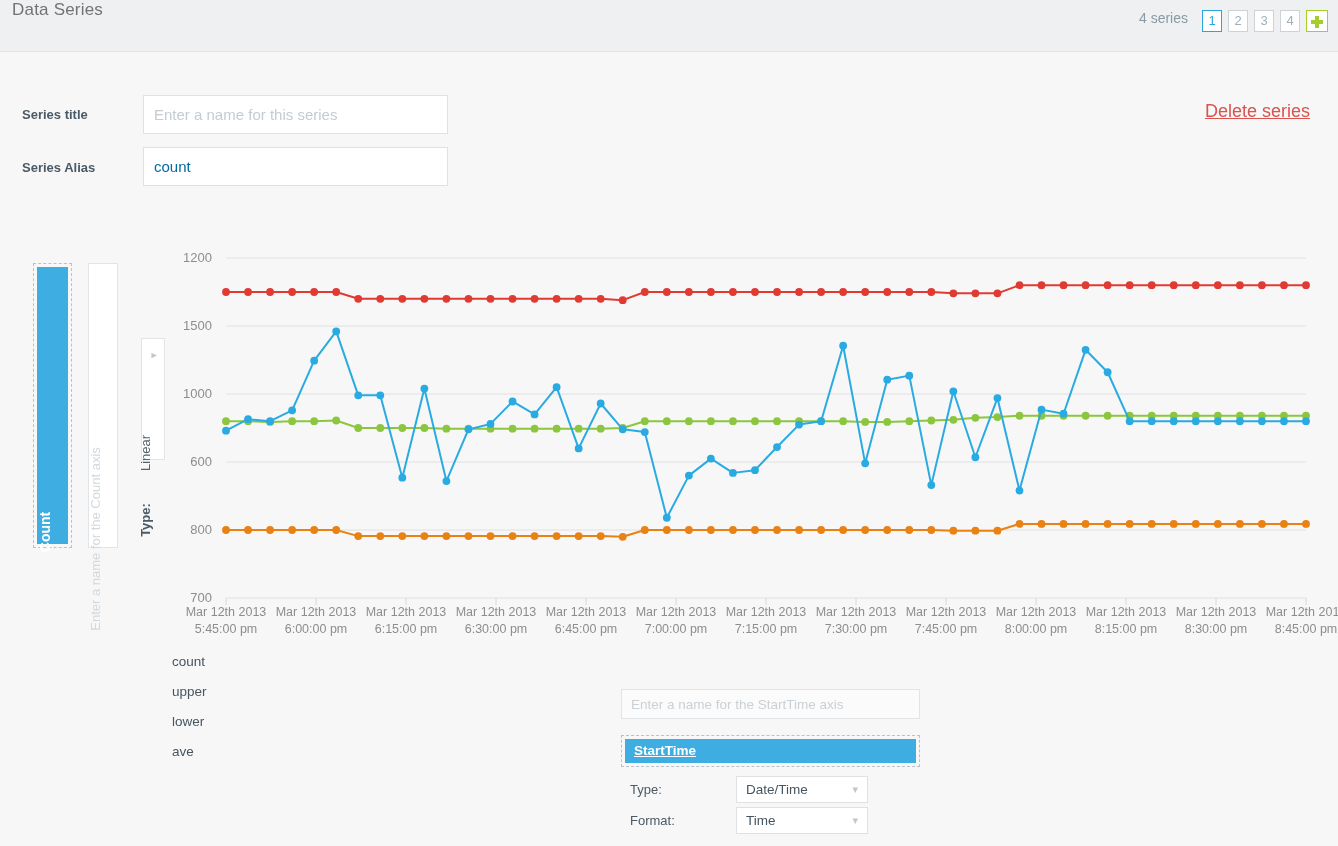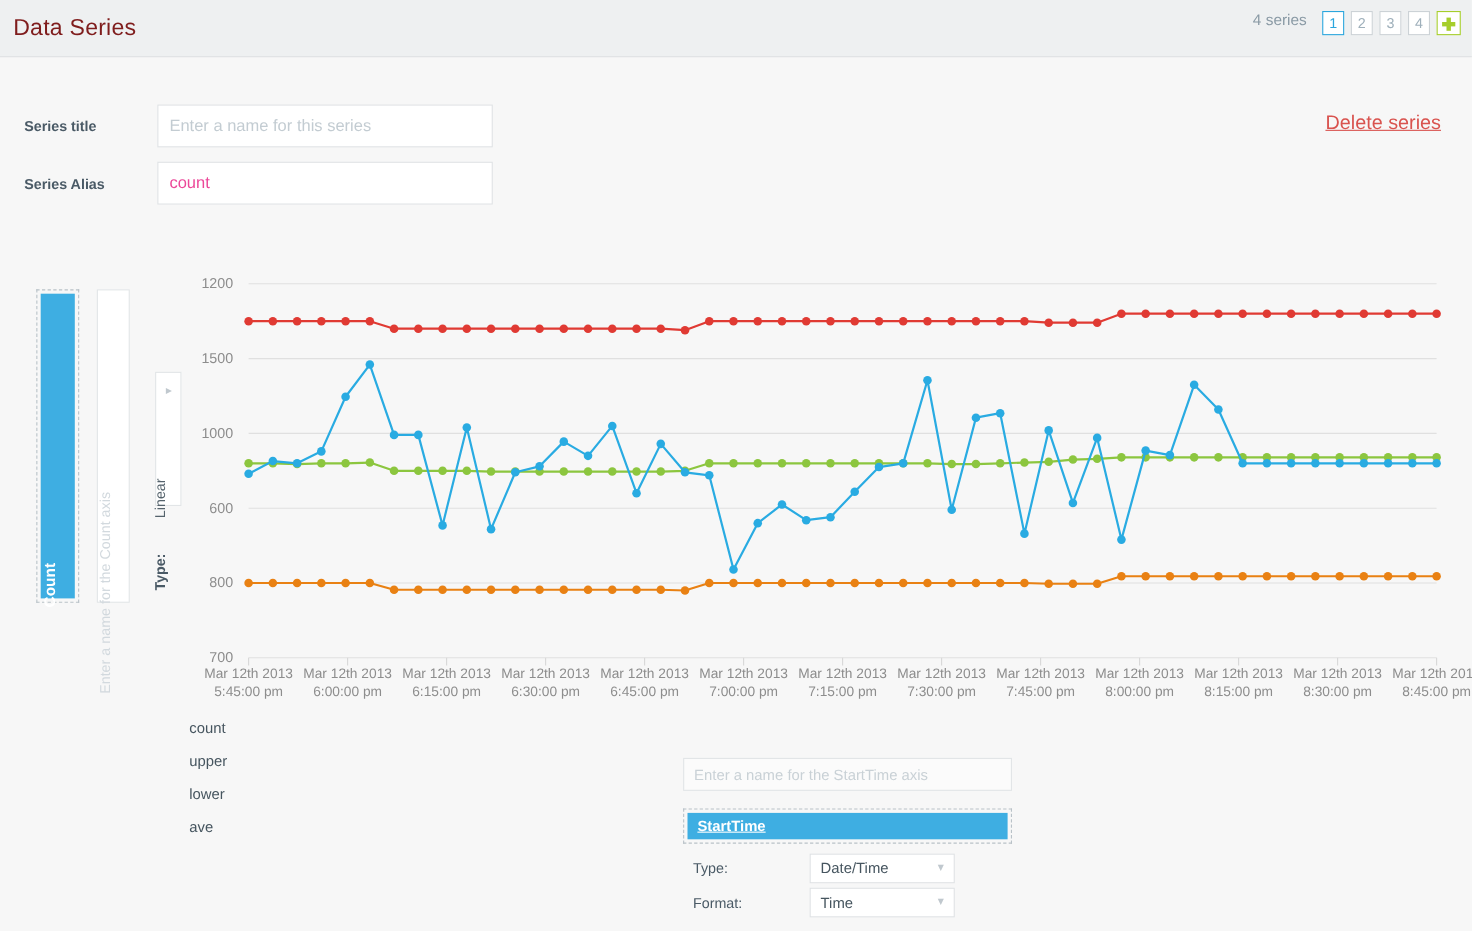--- a/index.html
+++ b/index.html
@@ -12,22 +12,22 @@
   * { box-sizing: border-box; }
 
   
   .header {
     position: absolute; left: 0; top: 0;
     width: 1338px; height: 52px;
     background: #eef0f1;
     border-bottom: 1px solid #dfe2e4;
   }
   .header-title {
-    position: absolute; left: 12px; top: 14px;
-    font-size: 21px; color: #7f1d1d; letter-spacing: .2px;
+    position: absolute; left: 12px; top: 0;
+    font-size: 17px; color: #737373; letter-spacing: .2px;
   }
   .header-right {
     position: absolute; right: 10px; top: 10px;
     display: flex; gap: 6px;
   }
   .series-count { font-size: 14px; color: #8a9aa5; margin-right: 8px; }
   .pager-btn {
     width: 20px; height: 22px;
     border: 1px solid #ccd2d6; background: #ffffff;
     color: #9fb0bb; font-size: 13px; line-height: 20px;
@@ -46,21 +46,21 @@
   .add-btn::after  { left: 8px; top: 5px; width: 4px; height: 12px; }
 
   
   .field-label {
     position: absolute; font-size: 13px; font-weight: bold; color: #4a5a66;
   }
   .text-input {
     position: absolute;
     border: 1px solid #dfe2e4; background: #ffffff;
     font-family: "Liberation Sans", sans-serif;
-    font-size: 15px; color: #ec4899;
+    font-size: 15px; color: #0369a1;
     padding: 0 10px;
   }
   .text-input::placeholder { color: #c3ccd2; }
 
   .delete-series {
     position: absolute; right: 28px; top: 101px;
     font-size: 18px; color: #d9534f;
     text-decoration: underline; cursor: pointer;
   }
 

